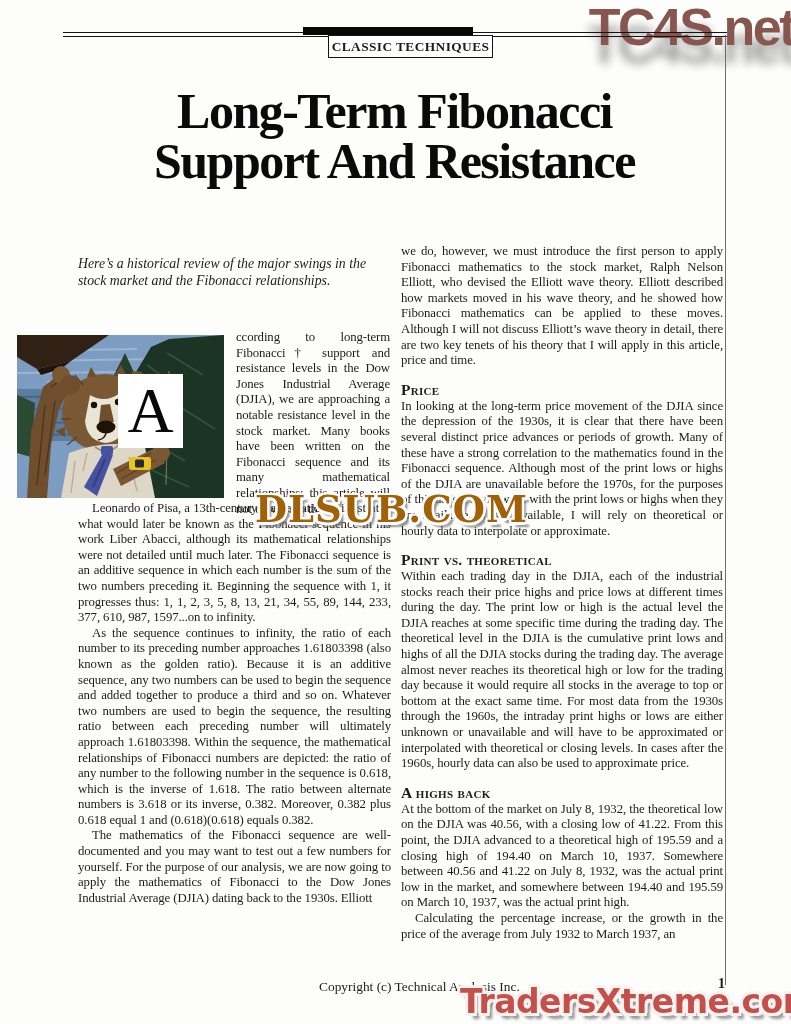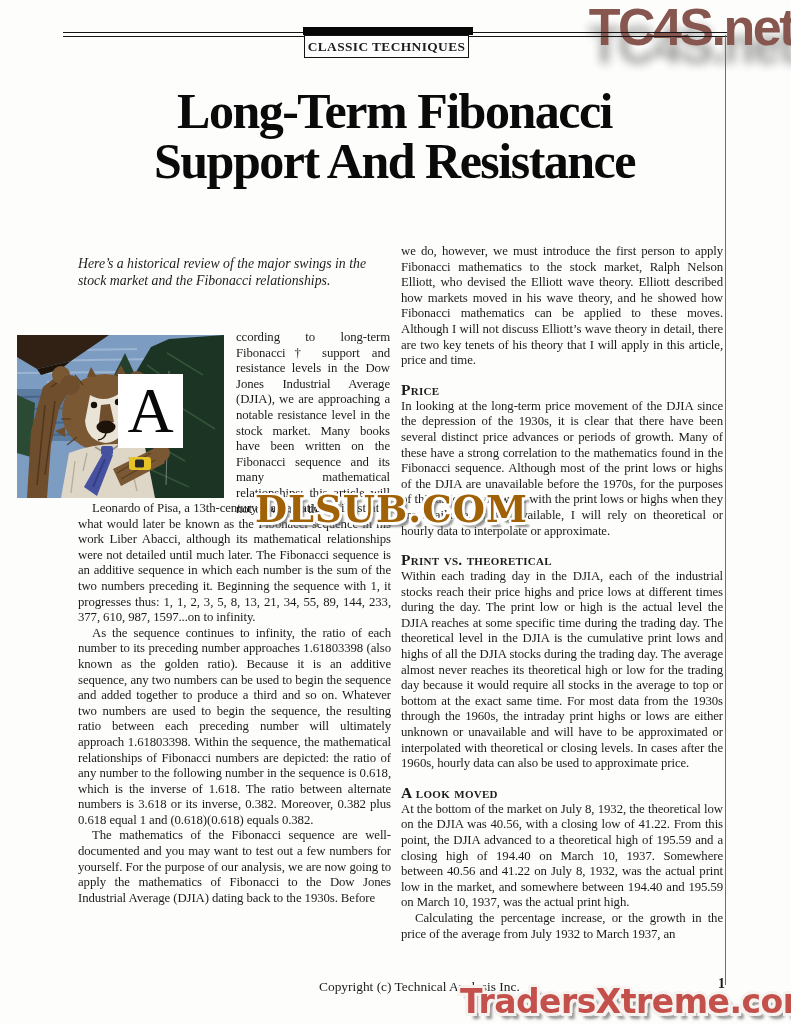--- a/index.html
+++ b/index.html
@@ -13,21 +13,21 @@
   .citation {
     position:absolute; left:63px; top:9px; width:620px;
     font-size:13.4px; white-space:nowrap; color:#111;
   }
   .hrule {
     position:absolute; left:63px; top:32px; width:664px; height:3px;
     border-top:1.4px solid #151515; border-bottom:1.1px solid #151515;
   }
   .banner-bar { position:absolute; left:303px; top:27px; width:170px; height:8px; background:#070707; }
   .banner-box {
-    position:absolute; left:304px; top:35px; width:163px; height:21px;
+    position:absolute; left:328px; top:35px; width:163px; height:21px;
     background:#fff; border:1.6px solid #141414;
     font-weight:bold; font-size:13.4px; letter-spacing:0.4px;
     text-align:center; line-height:21px;
   }
   .right-edge { position:absolute; left:725px; top:35px; width:1.4px; height:950px; background:#6e6e6e; }
 
   
   .wm-tc4s {
     position:absolute; right:-3px; top:-1px;
     font-family:"Liberation Sans", sans-serif; font-weight:bold;
@@ -205,30 +205,30 @@
     <span>A</span>
   </div>
 
   <div class="col-narrow body-text">
     <p>ccording to long-term Fibonacci† support and resistance levels in the Dow Jones Industrial Average (DJIA), we are approaching a notable resistance level in the stock market. Many books have been written on the Fibonacci sequence and its many mathematical relationships; this article will not delve into those</p>
   </div>
 
   <div class="col-left body-text">
     <p class="indent">Leonardo of Pisa, a 13th-century mathematician, illustrated what would later be known as the Fibonacci sequence in his work Liber Abacci, although its mathematical relationships were not detailed until much later. The Fibonacci sequence is an additive sequence in which each number is the sum of the two numbers preceding it. Beginning the sequence with 1, it progresses thus: 1, 1, 2, 3, 5, 8, 13, 21, 34, 55, 89, 144, 233, 377, 610, 987, 1597...on to infinity.</p>
     <p class="indent">As the sequence continues to infinity, the ratio of each number to its preceding number approaches 1.61803398 (also known as the golden ratio). Because it is an additive sequence, any two numbers can be used to begin the sequence and added together to produce a third and so on. Whatever two numbers are used to begin the sequence, the resulting ratio between each preceding number will ultimately approach 1.61803398. Within the sequence, the mathematical relationships of Fibonacci numbers are depicted: the ratio of any number to the following number in the sequence is 0.618, which is the inverse of 1.618. The ratio between alternate numbers is 3.618 or its inverse, 0.382. Moreover, 0.382 plus 0.618 equal 1 and (0.618)(0.618) equals 0.382.</p>
-    <p class="indent">The mathematics of the Fibonacci sequence are well-documented and you may want to test out a few numbers for yourself. For the purpose of our analysis, we are now going to apply the mathematics of Fibonacci to the Dow Jones Industrial Average (DJIA) dating back to the 1930s. Before</p>
+    <p class="indent">The mathematics of the Fibonacci sequence are well-documented and you may want to test out a few numbers for yourself. For the purpose of our analysis, we are now going to apply the mathematics of Fibonacci to the Dow Jones Industrial Average (DJIA) dating back to the 1930s. Elliott</p>
   </div>
 
   <div class="col-right body-text">
     <p>we do, however, we must introduce the first person to apply Fibonacci mathematics to the stock market, Ralph Nelson Elliott, who devised the Elliott wave theory. Elliott described how markets moved in his wave theory, and he showed how Fibonacci mathematics can be applied to these moves. Although I will not discuss Elliott’s wave theory in detail, there are two key tenets of his theory that I will apply in this article, price and time.</p>
     <div class="sect">Price</div>
     <p>In looking at the long-term price movement of the DJIA since the depression of the 1930s, it is clear that there have been several distinct price advances or periods of growth. Many of these have a strong correlation to the mathematics found in the Fibonacci sequence. Although most of the print lows or highs of the DJIA are unavailable before the 1970s, for the purposes of this article I will work with the print lows or highs when they are available. If not available, I will rely on theoretical or hourly data to interpolate or approximate.</p>
     <div class="sect">Print vs. theoretical</div>
     <p>Within each trading day in the DJIA, each of the industrial stocks reach their price highs and price lows at different times during the day. The print low or high is the actual level the DJIA reaches at some specific time during the trading day. The theoretical level in the DJIA is the cumulative print lows and highs of all the DJIA stocks during the trading day. The average almost never reaches its theoretical high or low for the trading day because it would require all stocks in the average to top or bottom at the exact same time. For most data from the 1930s through the 1960s, the intraday print highs or lows are either unknown or unavailable and will have to be approximated or interpolated with theoretical or closing levels. In cases after the 1960s, hourly data can also be used to approximate price.</p>
-    <div class="sect">A look moved</div>
+    <div class="sect">A highs back</div>
     <p>At the bottom of the market on July 8, 1932, the theoretical low on the DJIA was 40.56, with a closing low of 41.22. From this point, the DJIA advanced to a theoretical high of 195.59 and a closing high of 194.40 on March 10, 1937. Somewhere between 40.56 and 41.22 on July 8, 1932, was the actual print low in the market, and somewhere between 194.40 and 195.59 on March 10, 1937, was the actual print high.</p>
     <p class="indent">Calculating the percentage increase, or the growth in the price of the average from July 1932 to March 1937, an</p>
   </div>
 
   <div class="footer-copy">Copyright (c) Technical Analysis Inc.</div>
   <div class="page-num">1</div>
 
   <div class="wm-dlsub">DLSUB.COM</div>
   <div class="wm-traders">TradersXtreme.com</div>
 

